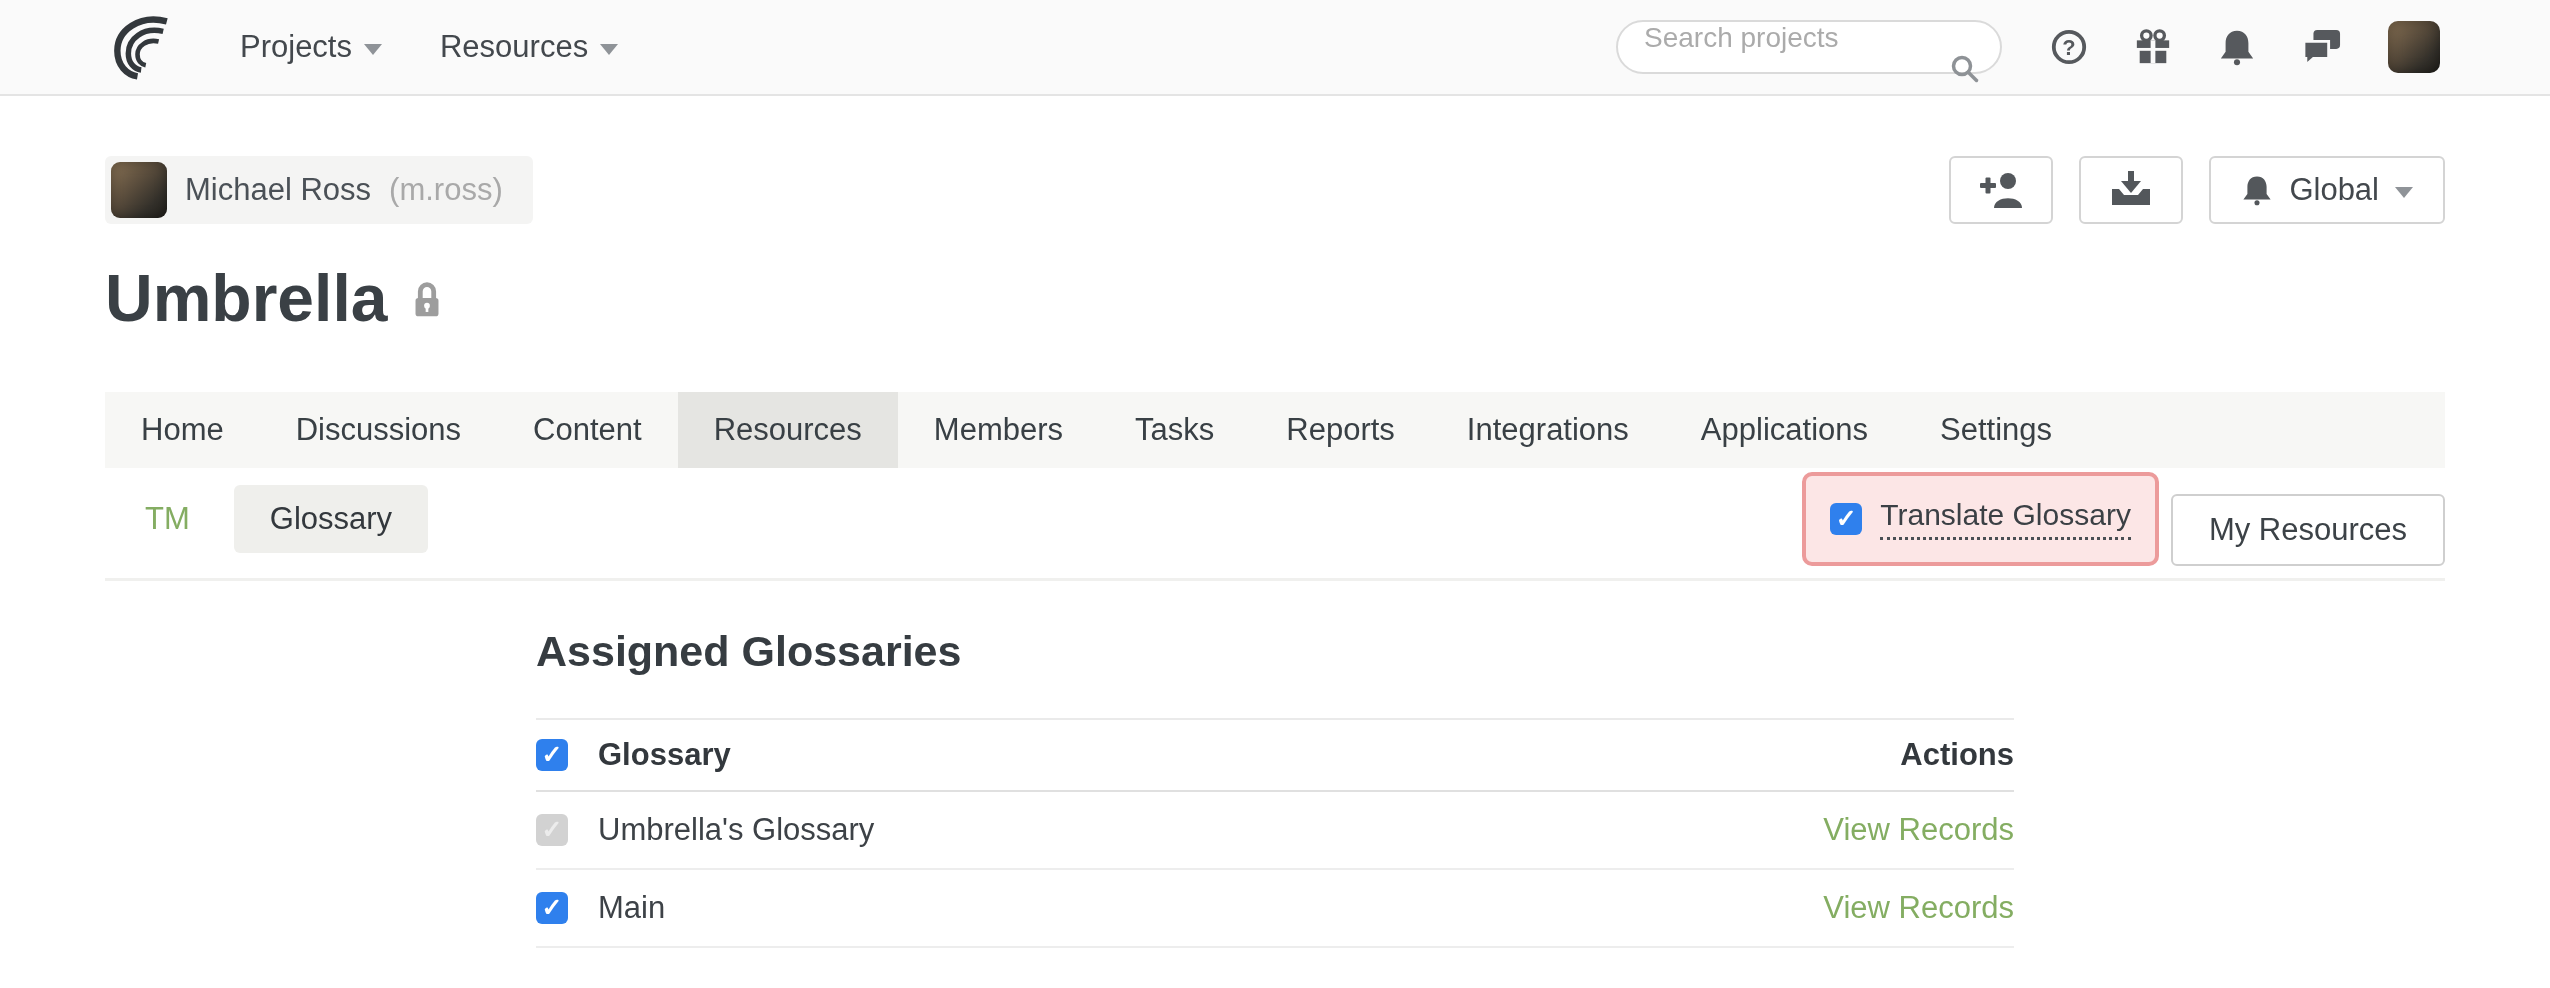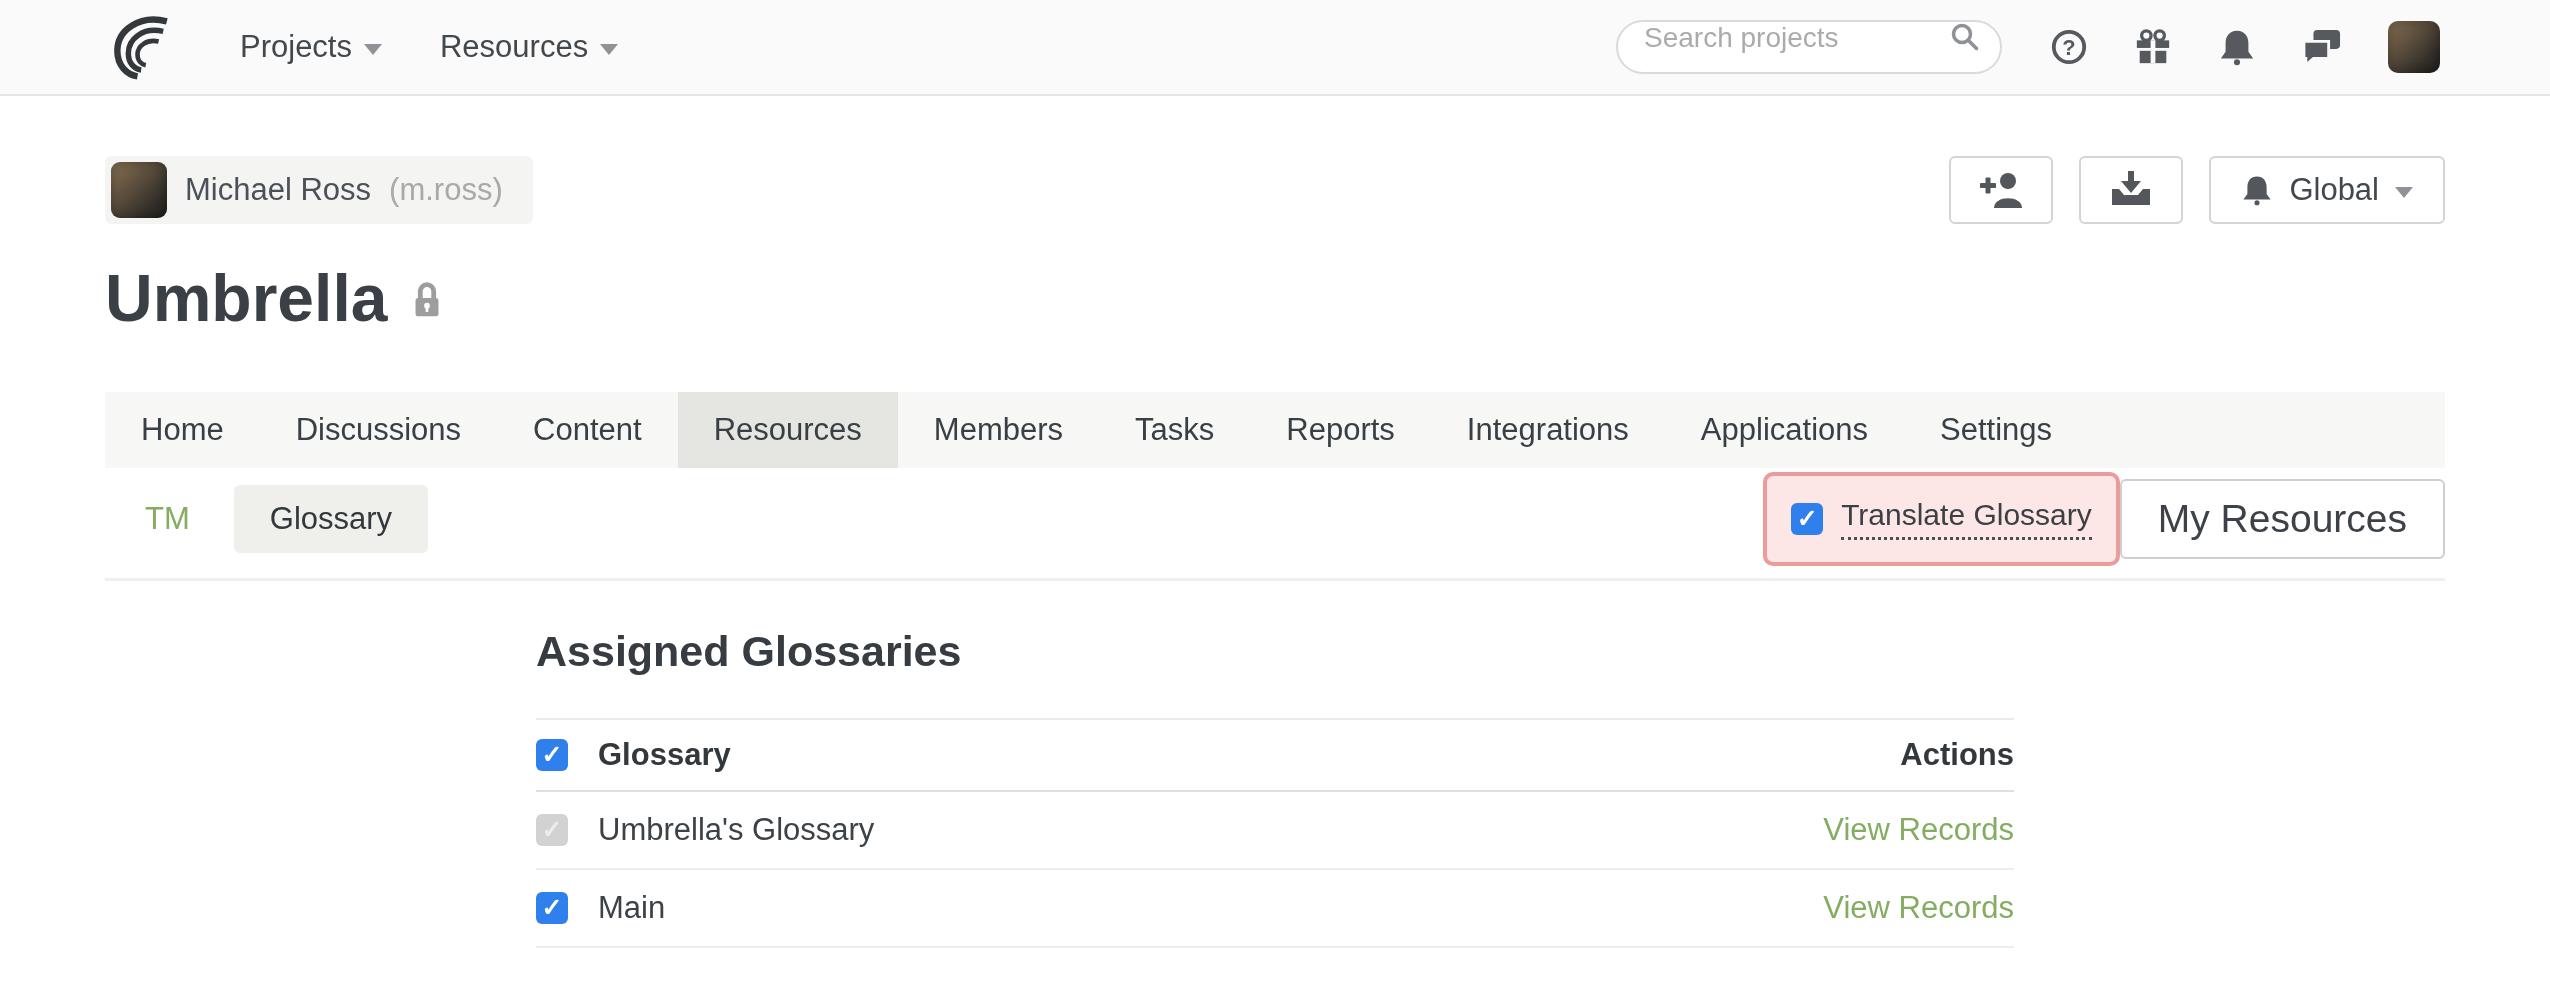--- a/index.html
+++ b/index.html
@@ -32,22 +32,23 @@
     border-left:9px solid transparent;
     border-right:9px solid transparent;
     border-top:11px solid #8f9398;
     margin-top:4px;
   }
   .search-box {
     margin-left:auto;
     width:386px; height:54px;
     border:2px solid #dadada; border-radius:30px;
     background:#fff;
-    display:flex; align-items:flex-start;
+    display:flex; align-items:flex-end;
     padding:0 20px 0 26px;
+    flex-direction:column;
   }
   .search-box input {
     border:none; outline:none; background:transparent;
     font-size:28px; color:#666; width:100%;
     font-family:"Liberation Sans", sans-serif;
   }
   .search-box input::placeholder { color:#ababab; }
   .nav-icons { display:flex; align-items:center; gap:46px; margin-left:48px; }
   .nav-icon-btn { display:flex; align-items:center; justify-content:center; cursor:pointer; }
   .avatar {
@@ -120,37 +121,37 @@
   }
   .tm-link {
     color:#84ad62; font-size:31px;
     padding:0 22px 0 40px; cursor:pointer;
   }
   .glossary-chip {
     background:#efefec; border-radius:6px;
     padding:16px 36px; font-size:31px; color:#33383d;
     margin-left:22px; cursor:pointer;
   }
-  .subnav-right { margin-left:auto; display:flex; align-items:center; }
+  .subnav-right { margin-left:auto; display:flex; align-items:flex-end; gap:12px; }
   .translate-box {
     border:4px solid #ec9b9b; background:#fce6e6;
     border-radius:10px;
     padding:22px 24px;
     display:flex; align-items:center; gap:18px;
   }
   .translate-label {
     font-size:30px; color:#3b4045;
     border-bottom:3px dotted #4a4f54;
     padding-bottom:5px; cursor:pointer;
   }
   .my-resources-btn {
-    height:80px;
+    height:72px;
     border:2px solid #cfcfcf; border-radius:6px; background:#fff;
     display:flex; align-items:center;
-    padding:0 36px; font-size:39px; color:#3c4247;
+    padding:0 36px; font-size:31px; color:#3c4247;
     cursor:pointer;
   }
 
   
   .content { width:1478px; margin:46px auto 0; }
   .content-heading { font-size:43px; font-weight:700; color:#363c41; }
   .gloss-table { margin-top:42px; }
   .t-head {
     display:flex; align-items:center; height:74px;
     border-top:2px solid #eaeaea; border-bottom:2px solid #e0e0e0;

